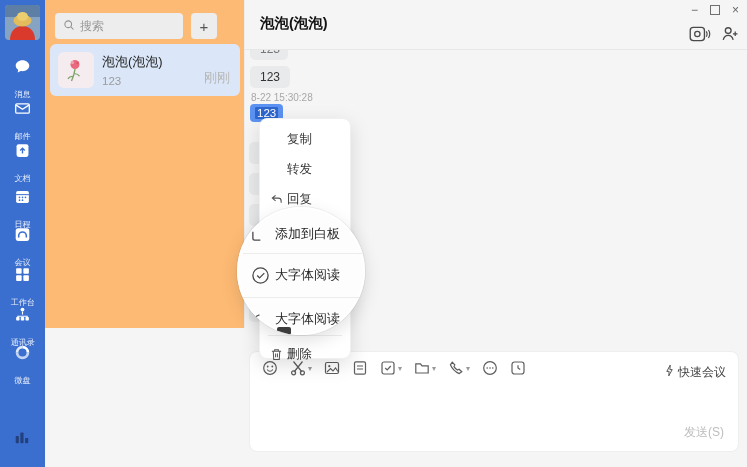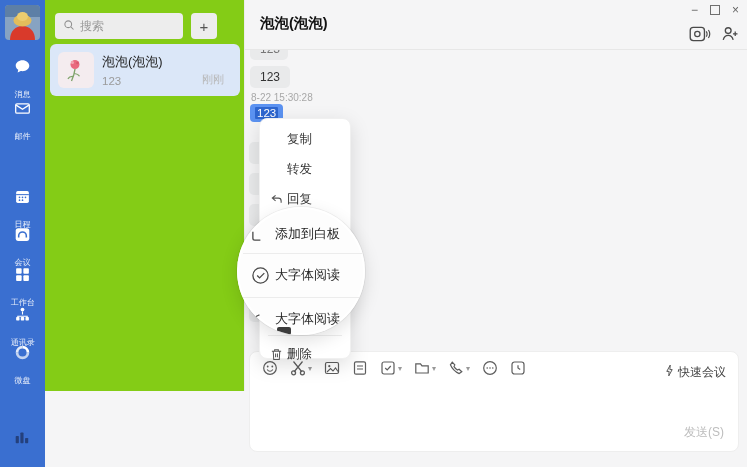--- a/index.html
+++ b/index.html
@@ -5,31 +5,31 @@
   html,body{margin:0;padding:0;background:#e9e9e9;}
   .page{position:relative;width:747px;height:467px;background:#f5f5f6;overflow:hidden;
         font-family:"Liberation Sans","DejaVu Sans",sans-serif;outline:1px solid #d8d8d8;}
   
   .sidebar{position:absolute;left:0;top:0;width:45px;height:467px;background:#3a6fd0;}
   .user-avatar{position:absolute;left:5px;top:5px;width:35px;height:35px;border-radius:4px;overflow:hidden;}
   .nav-item{position:absolute;left:0;width:45px;display:flex;flex-direction:column;align-items:center;gap:10px;cursor:pointer;}
   .nav-item .lbl{font-size:8.5px;color:rgba(255,255,255,.88);white-space:nowrap;transform:scale(.95);}
   .nav-stats{position:absolute;left:13px;top:428px;}
   
-  .chatlist{position:absolute;left:45px;top:0;width:200px;height:391px;background:#84cc16;border-right:1px solid #ececec;box-sizing:border-box;}
+  .chatlist{position:absolute;left:45px;top:0;width:200px;height:328px;background:#fdba74;border-right:1px solid #ececec;box-sizing:border-box;}
   .search{position:absolute;left:10px;top:13px;width:128px;height:26px;background:#ededed;border-radius:4px;
           display:flex;align-items:center;padding-left:8px;box-sizing:border-box;gap:5px;}
   .search .ph{font-size:12px;color:#9a9a9a;}
   .newchat{position:absolute;left:146px;top:13px;width:26px;height:26px;background:#ededed;border-radius:4px;
            display:flex;align-items:center;justify-content:center;font-size:15px;color:#555;cursor:pointer;}
   .conv{position:absolute;left:5px;top:44px;width:190px;height:52px;background:#dbe7f8;border-radius:6px;cursor:pointer;}
   .conv .av{position:absolute;left:8px;top:8px;width:36px;height:36px;border-radius:6px;overflow:hidden;}
   .conv .nm{position:absolute;left:52px;top:9px;font-size:13px;color:#1f1f1f;}
   .conv .pv{position:absolute;left:52px;bottom:9px;font-size:11.5px;color:#9b9b9b;}
-  .conv .tm{position:absolute;right:16px;bottom:9px;font-size:11px;color:#b7b7b7;text-align:center;}
+  .conv .tm{position:absolute;right:10px;bottom:9px;font-size:13px;color:#b7b7b7;text-align:center;}
   
   .main{position:absolute;left:245px;top:0;width:502px;height:467px;}
   .hdr{position:absolute;left:0;top:0;width:100%;height:50px;background:#f5f5f6;border-bottom:1px solid #e7e7e7;box-sizing:border-box;z-index:2;}
   .hdr .title{position:absolute;left:15px;top:14px;font-size:14.5px;font-weight:bold;color:#111;}
   .winctl{position:absolute;right:8px;top:2px;display:flex;gap:12px;align-items:center;z-index:3;}
   .winctl span{font-size:12px;color:#666;cursor:pointer;line-height:16px;}
   .winctl .maxbox{width:8px;height:8px;border:1.2px solid #6f6f6f;display:inline-block;}
   .hdr-icons{position:absolute;right:8px;top:25px;display:flex;gap:10px;align-items:center;z-index:3;}
   .hdr-icons .ic{cursor:pointer;}
   
@@ -93,20 +93,29 @@
     <div class="nav-item" style="top:100px">
       <span>
         <svg width="17" height="17" viewBox="0 0 20 20">
             <rect x="2" y="4.5" width="16" height="11" rx="1.5" fill="none" stroke="#fff" stroke-width="1.5"></rect>
             <path d="M2.5 6l7.5 5 7.5-5" fill="none" stroke="#fff" stroke-width="1.5"></path>
           </svg>
       </span>
       <span class="lbl">邮件</span>
     </div>
 
+    <div class="nav-item" style="top:142px">
+      <span>
+        <svg width="17" height="17" viewBox="0 0 20 20">
+            <rect x="3" y="2.5" width="14" height="15" rx="2.5" fill="#fff"></rect>
+            <path d="M10 13.5V7.5M7.3 9.9 10 7.2l2.7 2.7" stroke="#3a6fd0" stroke-width="1.6" fill="none"></path>
+          </svg>
+      </span>
+      <span class="lbl">文档</span>
+    </div>
 
     <div class="nav-item" style="top:188px">
       <span>
         <svg width="17" height="17" viewBox="0 0 20 20">
             <rect x="2.5" y="3.5" width="15" height="14" rx="2" fill="#fff"></rect>
             <line x1="2.5" y1="7.8" x2="17.5" y2="7.8" stroke="#3a6fd0" stroke-width="1.2"></line>
             <g fill="#3a6fd0">
               <circle cx="6.5" cy="11" r="1"></circle>
               <circle cx="10" cy="11" r="1"></circle>
               <circle cx="13.5" cy="11" r="1"></circle>

